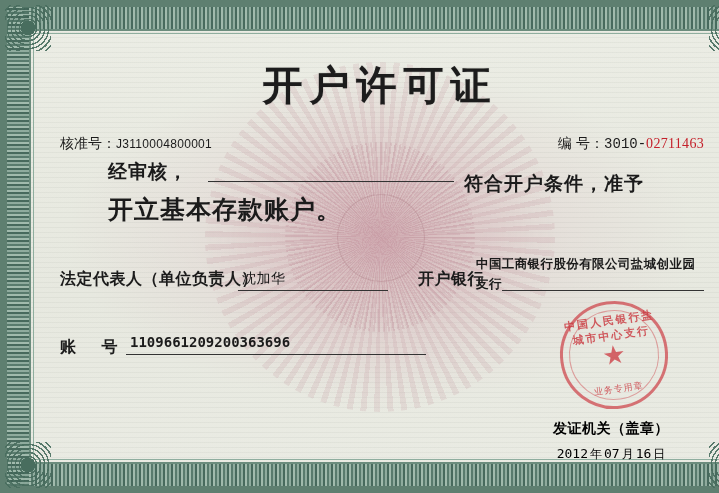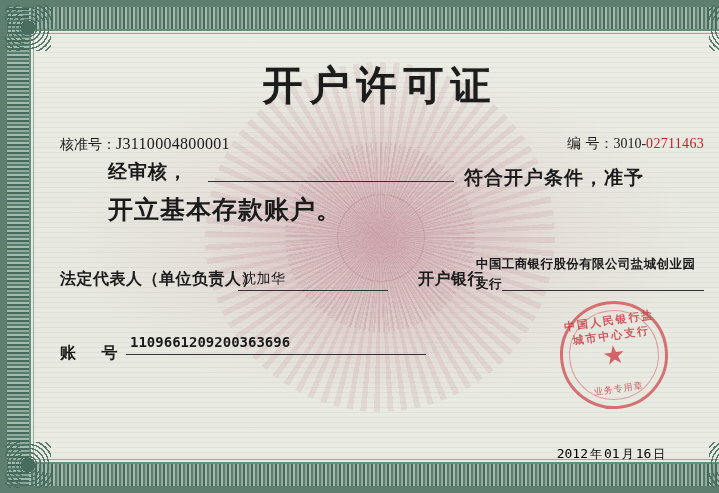--- a/index.html
+++ b/index.html
@@ -180,33 +180,33 @@
     font-size: 14px;
   }
   .approval-no {
     position: absolute;
     left: 20px;
     top: 0;
     white-space: nowrap;
     font-size: 14px;
   }
   .approval-no .value {
-    font-family: Liberation Serif, serif;
-    font-size: 16px;
+    font-family: Liberation Sans, sans-serif;
+    font-size: 12px;
     letter-spacing: 0.3px;
   }
   .serial-no {
     position: absolute;
     right: 16px;
     top: 0;
     white-space: nowrap;
     font-size: 14px;
   }
   .serial-no .prefix {
-    font-family: Liberation Serif, serif;
+    font-family: Liberation Mono, monospace;
   }
   .serial-no .red {
     color: #c4202a;
     font-family: Liberation Serif, serif;
     letter-spacing: 0.3px;
   }
 
   .body-line1 {
     position: relative;
     height: 30px;
@@ -233,21 +233,21 @@
     top: 3px;
     font-size: 13px;
     font-weight: normal;
     color: #222;
     letter-spacing: 0.5px;
     white-space: nowrap;
   }
   .b-qualify {
     position: absolute;
     left: 424px;
-    top: 8px;
+    top: 14px;
     letter-spacing: 1px;
     text-align: right;
   }
 
   .body-line2 {
     margin-top: 6px;
     margin-left: 68px;
     font-size: 25px;
     font-weight: bold;
     letter-spacing: 1px;
@@ -311,21 +311,21 @@
   .row-acct {
     position: relative;
     margin-top: 36px;
     height: 28px;
     font-size: 16px;
     font-weight: bold;
   }
   .acct-label {
     position: absolute;
     left: 20px;
-    top: 13px;
+    top: 7px;
     letter-spacing: 10px;
   }
   .acct-blank {
     position: absolute;
     left: 86px;
     top: 0;
     width: 300px;
     height: 24px;
     border-bottom: 1px solid #333;
   }
@@ -481,23 +481,24 @@
   </div>
 
   <div class="seal">
     <div class="seal-inner"></div>
     <div class="seal-text-top">中国人民银行盐城市中心支行</div>
     <div class="seal-star">★</div>
     <div class="seal-text-bottom">业务专用章</div>
   </div>
 
   <div class="issuer">
+    <div class="issuer-label">发证机关（盖章）</div>
     <div class="issuer-date">
       <span class="num">2012</span>
       <span class="cjk">年</span>
-      <span class="num">01</span>
+      <span class="num">07</span>
       <span class="cjk">月</span>
       <span class="num">16</span>
       <span class="cjk">日</span>
     </div>
   </div>
 
 </div>
 
 </body></html>

